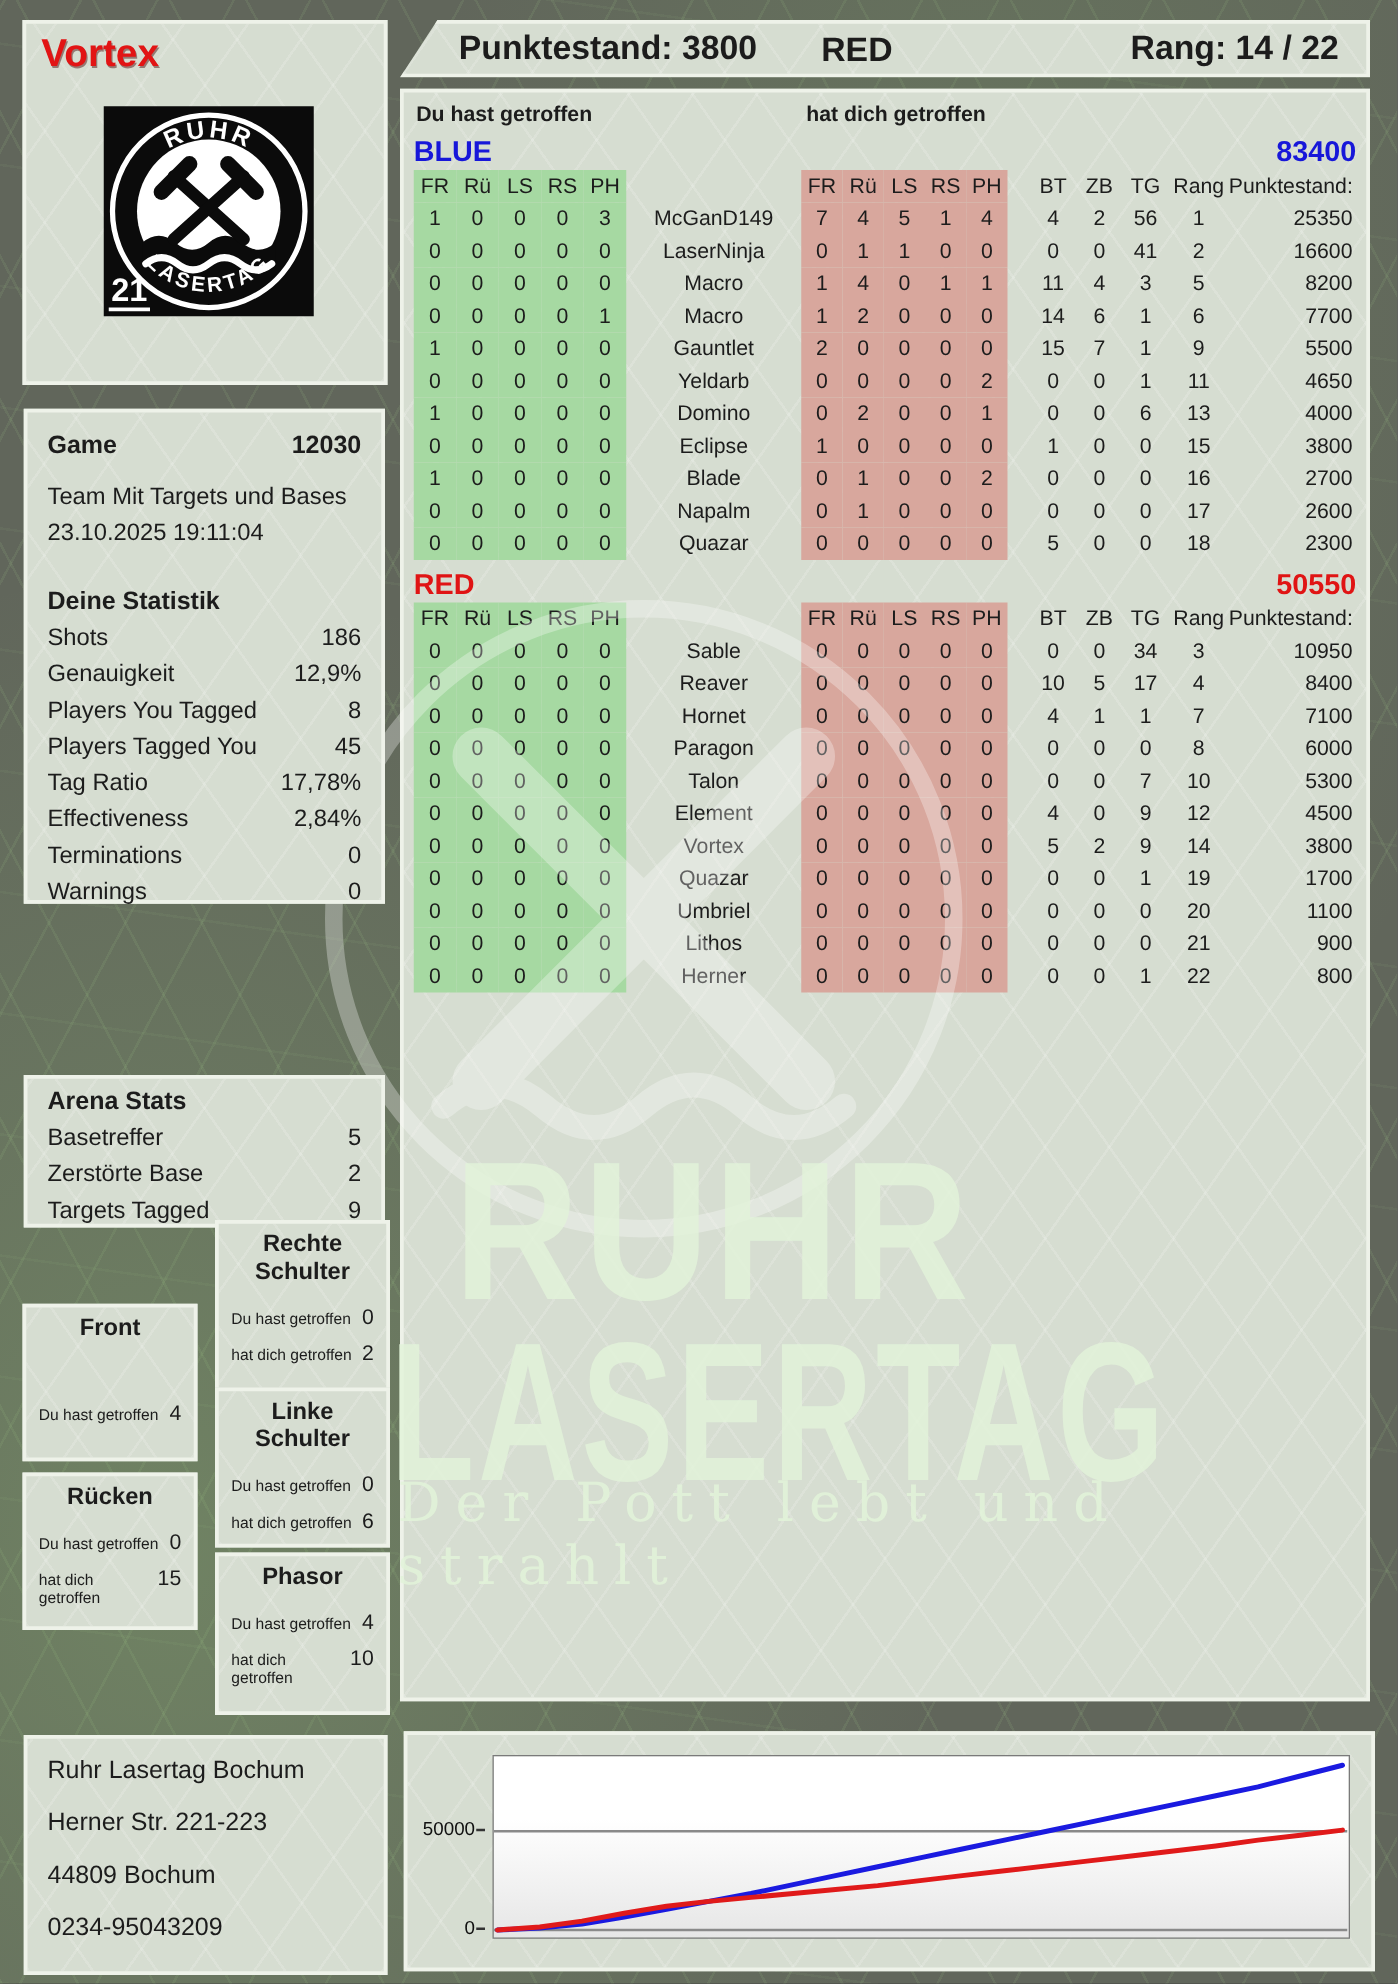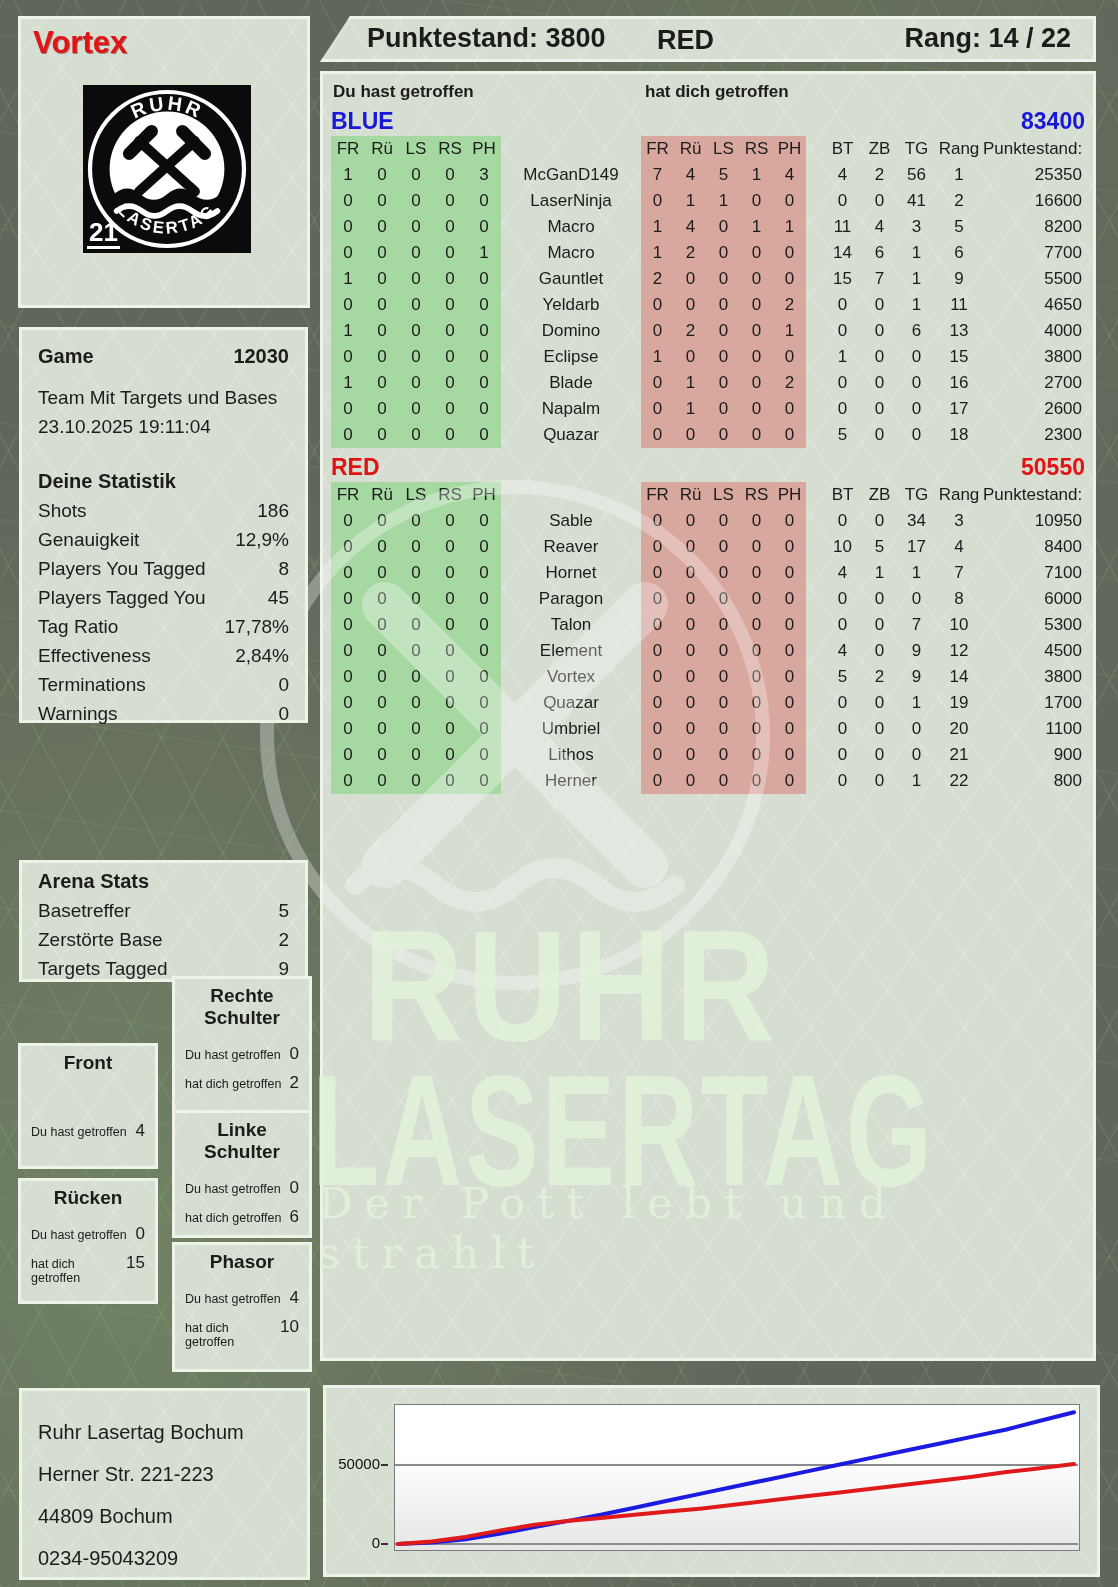--- a/index.html
+++ b/index.html
@@ -69,21 +69,21 @@
   .hitbox .htitle{text-align:center;font-size:19px;font-weight:bold;margin-bottom:6px;}
   .hitbox .hrow{display:flex;justify-content:space-between;align-items:baseline;margin-top:9px;}
   .hitbox .hrow .hl{font-size:12.5px;}
   .hitbox .hrow .hv{font-size:17px;}
   #hitbox-front{left:18px;top:1043px;width:140px;height:126px;gap:32px;}
   #hitbox-ruecken{left:18px;top:1178px;width:140px;height:126px;}
   #hitbox-rechte{left:172px;top:976px;width:140px;height:164px;}
   #hitbox-linke{left:172px;top:1110px;width:140px;height:128px;}
   #hitbox-phasor{left:172px;top:1242px;width:140px;height:130px;}
   
-  #address-panel{left:19px;top:1388px;width:291px;height:192px;padding:20px 16px;}
+  #address-panel{left:19px;top:1388px;width:291px;height:192px;padding:4px 16px;}
   #address-panel .aline{font-size:20px;line-height:42px;}
   #chart-panel{left:323px;top:1385px;width:777px;height:192px;}
   .plot{position:absolute;left:68px;top:16px;width:686px;height:147px;box-sizing:border-box;
     border:1.5px solid #7a7a7a;background:linear-gradient(#ffffff 35%,#e6e6e6 100%);}
   .ytick{position:absolute;width:56px;text-align:right;font-size:15px;left:6px;color:#111;}
   .ytick::after{content:"";display:inline-block;width:7px;height:2px;background:#333;
     vertical-align:middle;margin-left:1px;}
   #ytick-50000{top:67px;} #ytick-0{top:146px;}
 </style>
 </head>

